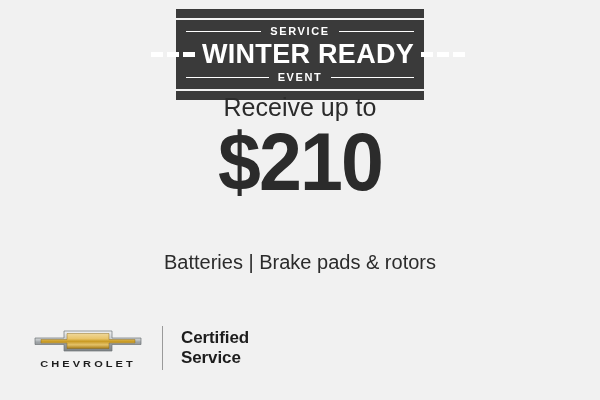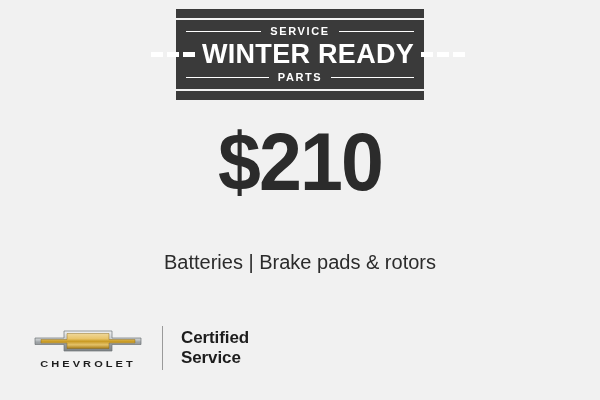--- a/index.html
+++ b/index.html
@@ -222,29 +222,30 @@
         <span class="badge-title">WINTER READY</span>
         <span class="dashes">
           <span></span>
             <span></span>
             <span></span>
         </span>
       </div>
 
       <div class="badge-row">
         <span class="rule"></span>
-        <span class="kicker">PARTS</span>
+        <span class="kicker">EVENT</span>
         <span class="rule"></span>
       </div>
 
     </div>
 
     <div class="badge-bar bottom"></div>
   </div>
 
+  <div class="receive">Receive up to</div>
   <div class="amount">$210</div>
 
 
   <div class="products">
     <div class="line">Batteries | Brake pads &amp; rotors</div>
   </div>
 
   <div class="footer">
 
     <div class="brand-lockup">

